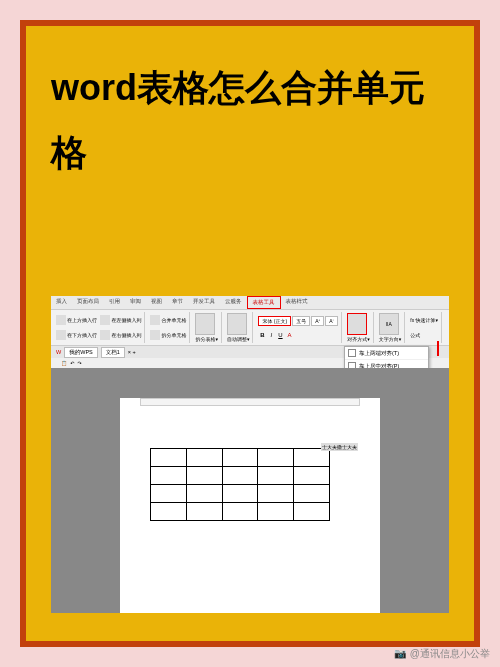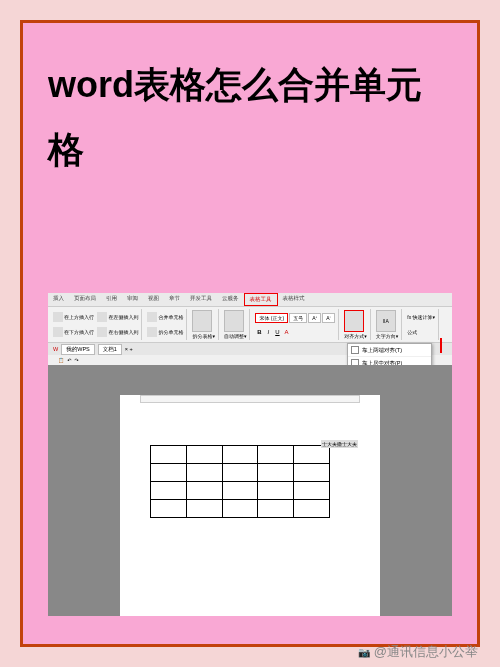--- a/index.html
+++ b/index.html
@@ -1,17 +1,17 @@
 <!DOCTYPE html>
 <html><head>
 <meta charset="utf-8">
 <style>
 * { box-sizing: border-box; margin: 0; padding: 0; }
 body { font-family: "Microsoft YaHei", sans-serif; background: #f5d6d6; width: 500px; height: 667px; position: relative; }
-.outer { position: absolute; top: 20px; left: 20px; right: 20px; bottom: 20px; background: #f9a8d4; border: 3px solid #c2410c; text-decoration: underline; }
+.outer { position: absolute; top: 20px; left: 20px; right: 20px; bottom: 20px; background: #eab308; border: 6px solid #c2410c; text-decoration: underline; }
 .title { position: absolute; top: 30px; left: 25px; right: 25px; font-size: 36px; font-weight: 700; line-height: 1.8; }
 .screenshot { position: absolute; top: 270px; left: 25px; right: 25px; bottom: 28px; background: #f8f8f8; overflow: hidden; font-size: 6px; }
 .tabs { display: flex; background: #eaeaea; border-bottom: 1px solid #ccc; height: 14px; }
 .tab { padding: 2px 5px; font-size: 5.5px; color: #333; }
 .tab.red { color: #c00; border: 1px solid #e00; }
 .tab.plain { color: #444; }
 .ribbon { display: flex; background: #f2f2f2; height: 36px; border-bottom: 1px solid #ccc; padding: 2px; gap: 2px; }
 .rgroup { display: flex; flex-direction: column; justify-content: space-around; border-right: 1px solid #ccc; padding: 1px 3px; font-size: 5px; }
 .rgroup div { display: flex; align-items: center; gap: 1px; }
 .icon-sq { width: 10px; height: 10px; background: #ddd; display: inline-block; }
@@ -34,21 +34,21 @@
 .ruler { position: absolute; top: 0; left: 20px; right: 20px; height: 8px; background: #f4f4f4; border: 1px solid #ccc; }
 .ctxmenu { position: absolute; top: 50px; right: 20px; width: 85px; background: #fff; border: 1px solid #aaa; box-shadow: 1px 1px 3px rgba(0,0,0,0.3); }
 .ctxitem { display: flex; align-items: center; padding: 2px 3px; font-size: 5.5px; gap: 3px; border-bottom: 1px solid #f0f0f0; }
 .ctxitem.hl { border: 1.5px solid #e00; }
 .ctxicon { width: 8px; height: 8px; border: 1px solid #888; display: inline-block; }
 .arrow { position: absolute; background: #e00; }
 .a1 { top: 45px; right: 10px; width: 2px; height: 15px; }
 .a2 { top: 140px; right: 115px; width: 2px; height: 18px; }
 .a3 { top: 110px; right: 88px; width: 18px; height: 2px; transform: rotate(30deg); }
 .a2b { top: 155px; right: 80px; width: 40px; height: 2px; transform: rotate(-20deg); }
-.watermark { position: absolute; bottom: 6px; right: 22px; font-size: 13px; color: #888; }
+.watermark { position: absolute; bottom: 6px; right: 10px; font-size: 10px; color: #888; }
 .watermark::before { content: "📷"; font-size: 10px; margin-right: 3px; }
 </style>
 </head>
 <body>
 
 <div class="outer">
   <div class="title">word表格怎么合并单元格</div>
 
   <div class="screenshot">
 

